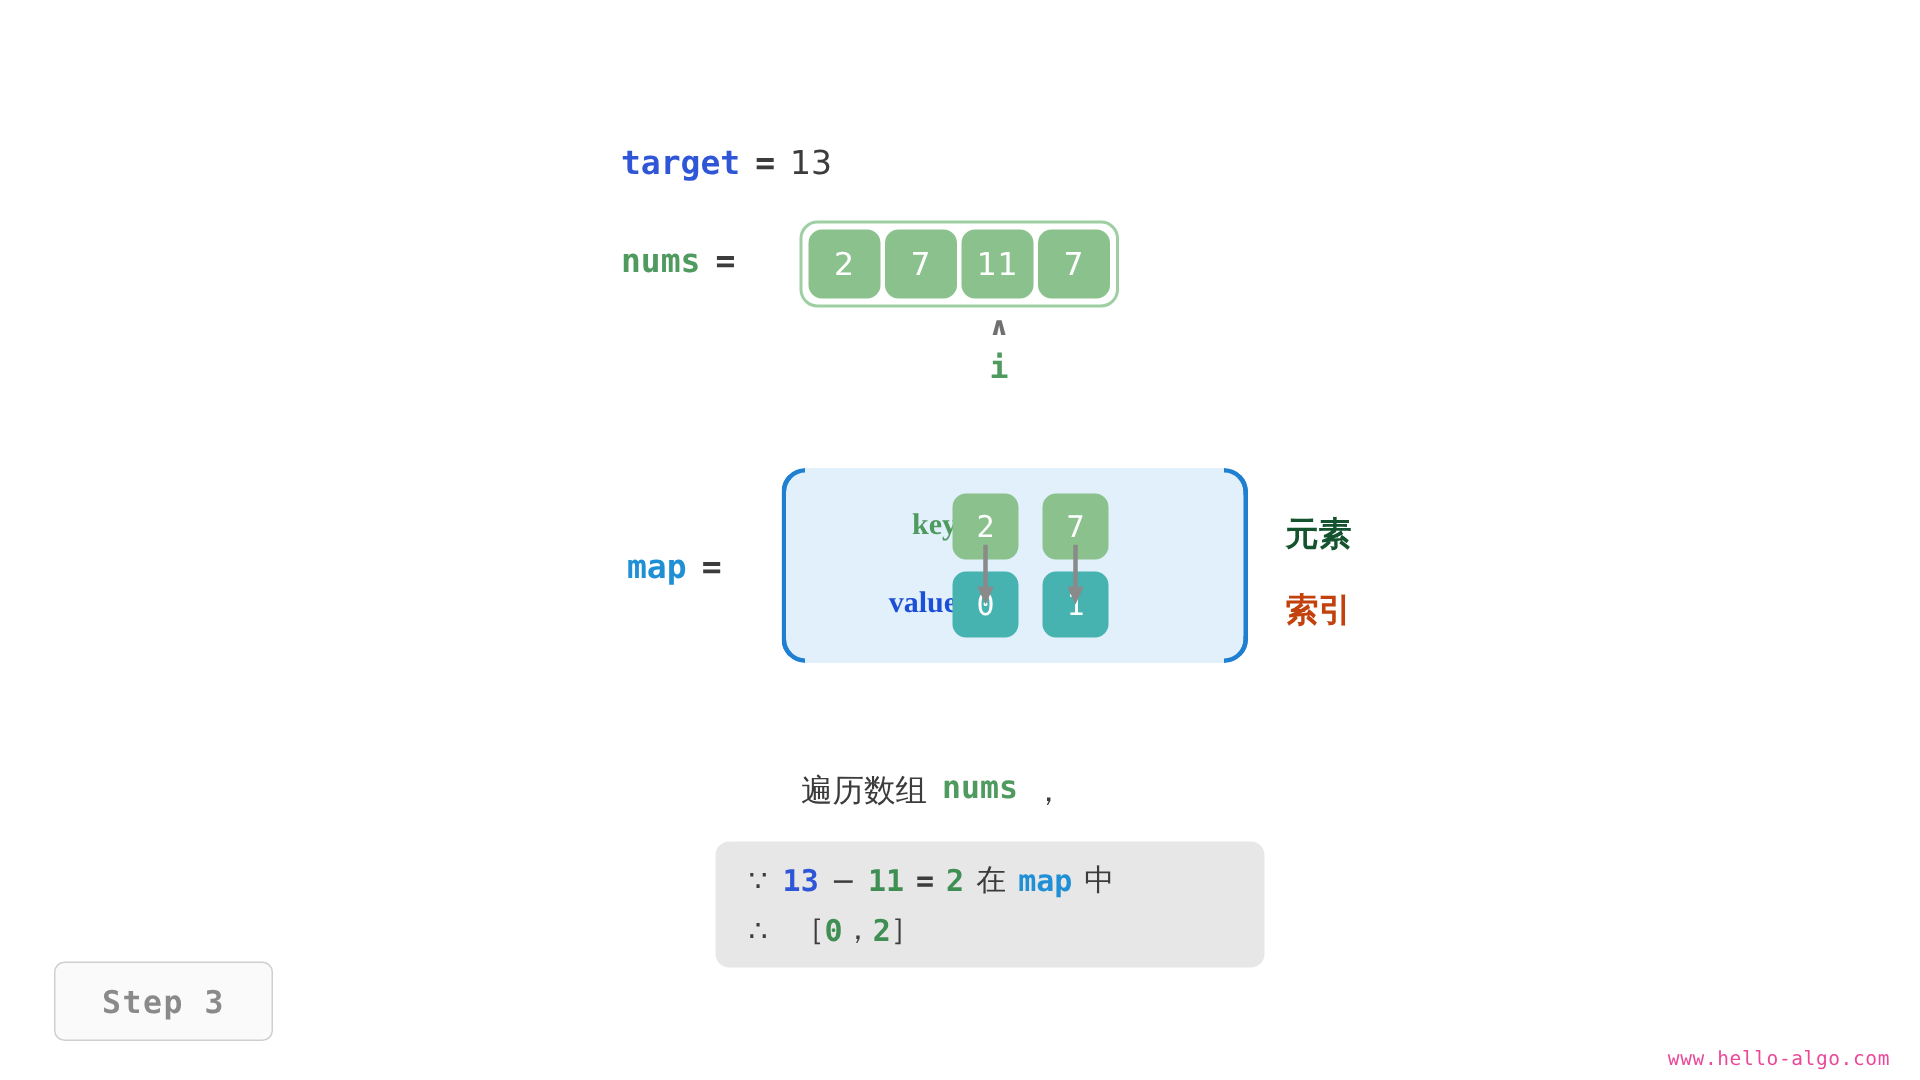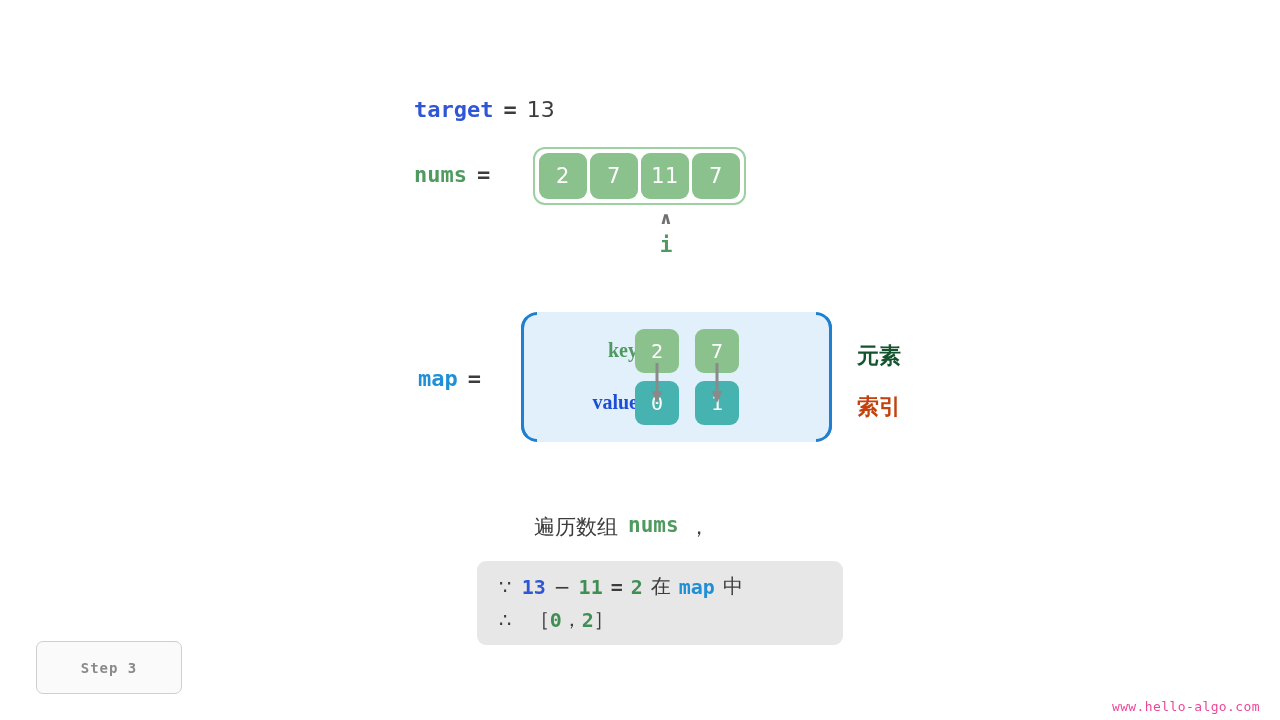--- a/index.html
+++ b/index.html
@@ -276,21 +276,21 @@
     top: 641px;
     width: 144px;
     height: 51px;
     border: 1px solid #cfcfcf;
     border-radius: 7px;
     background: #fafafa;
     display: flex;
     align-items: center;
     justify-content: center;
     color: #8a8a8a;
-    font-size: 14px;
+    font-size: 21px;
     font-weight: bold;
     letter-spacing: 1px;
   }
 
   
   #watermark {
     right: 20px;
     bottom: 6px;
     color: #ec4899;
     font-size: 13px;

